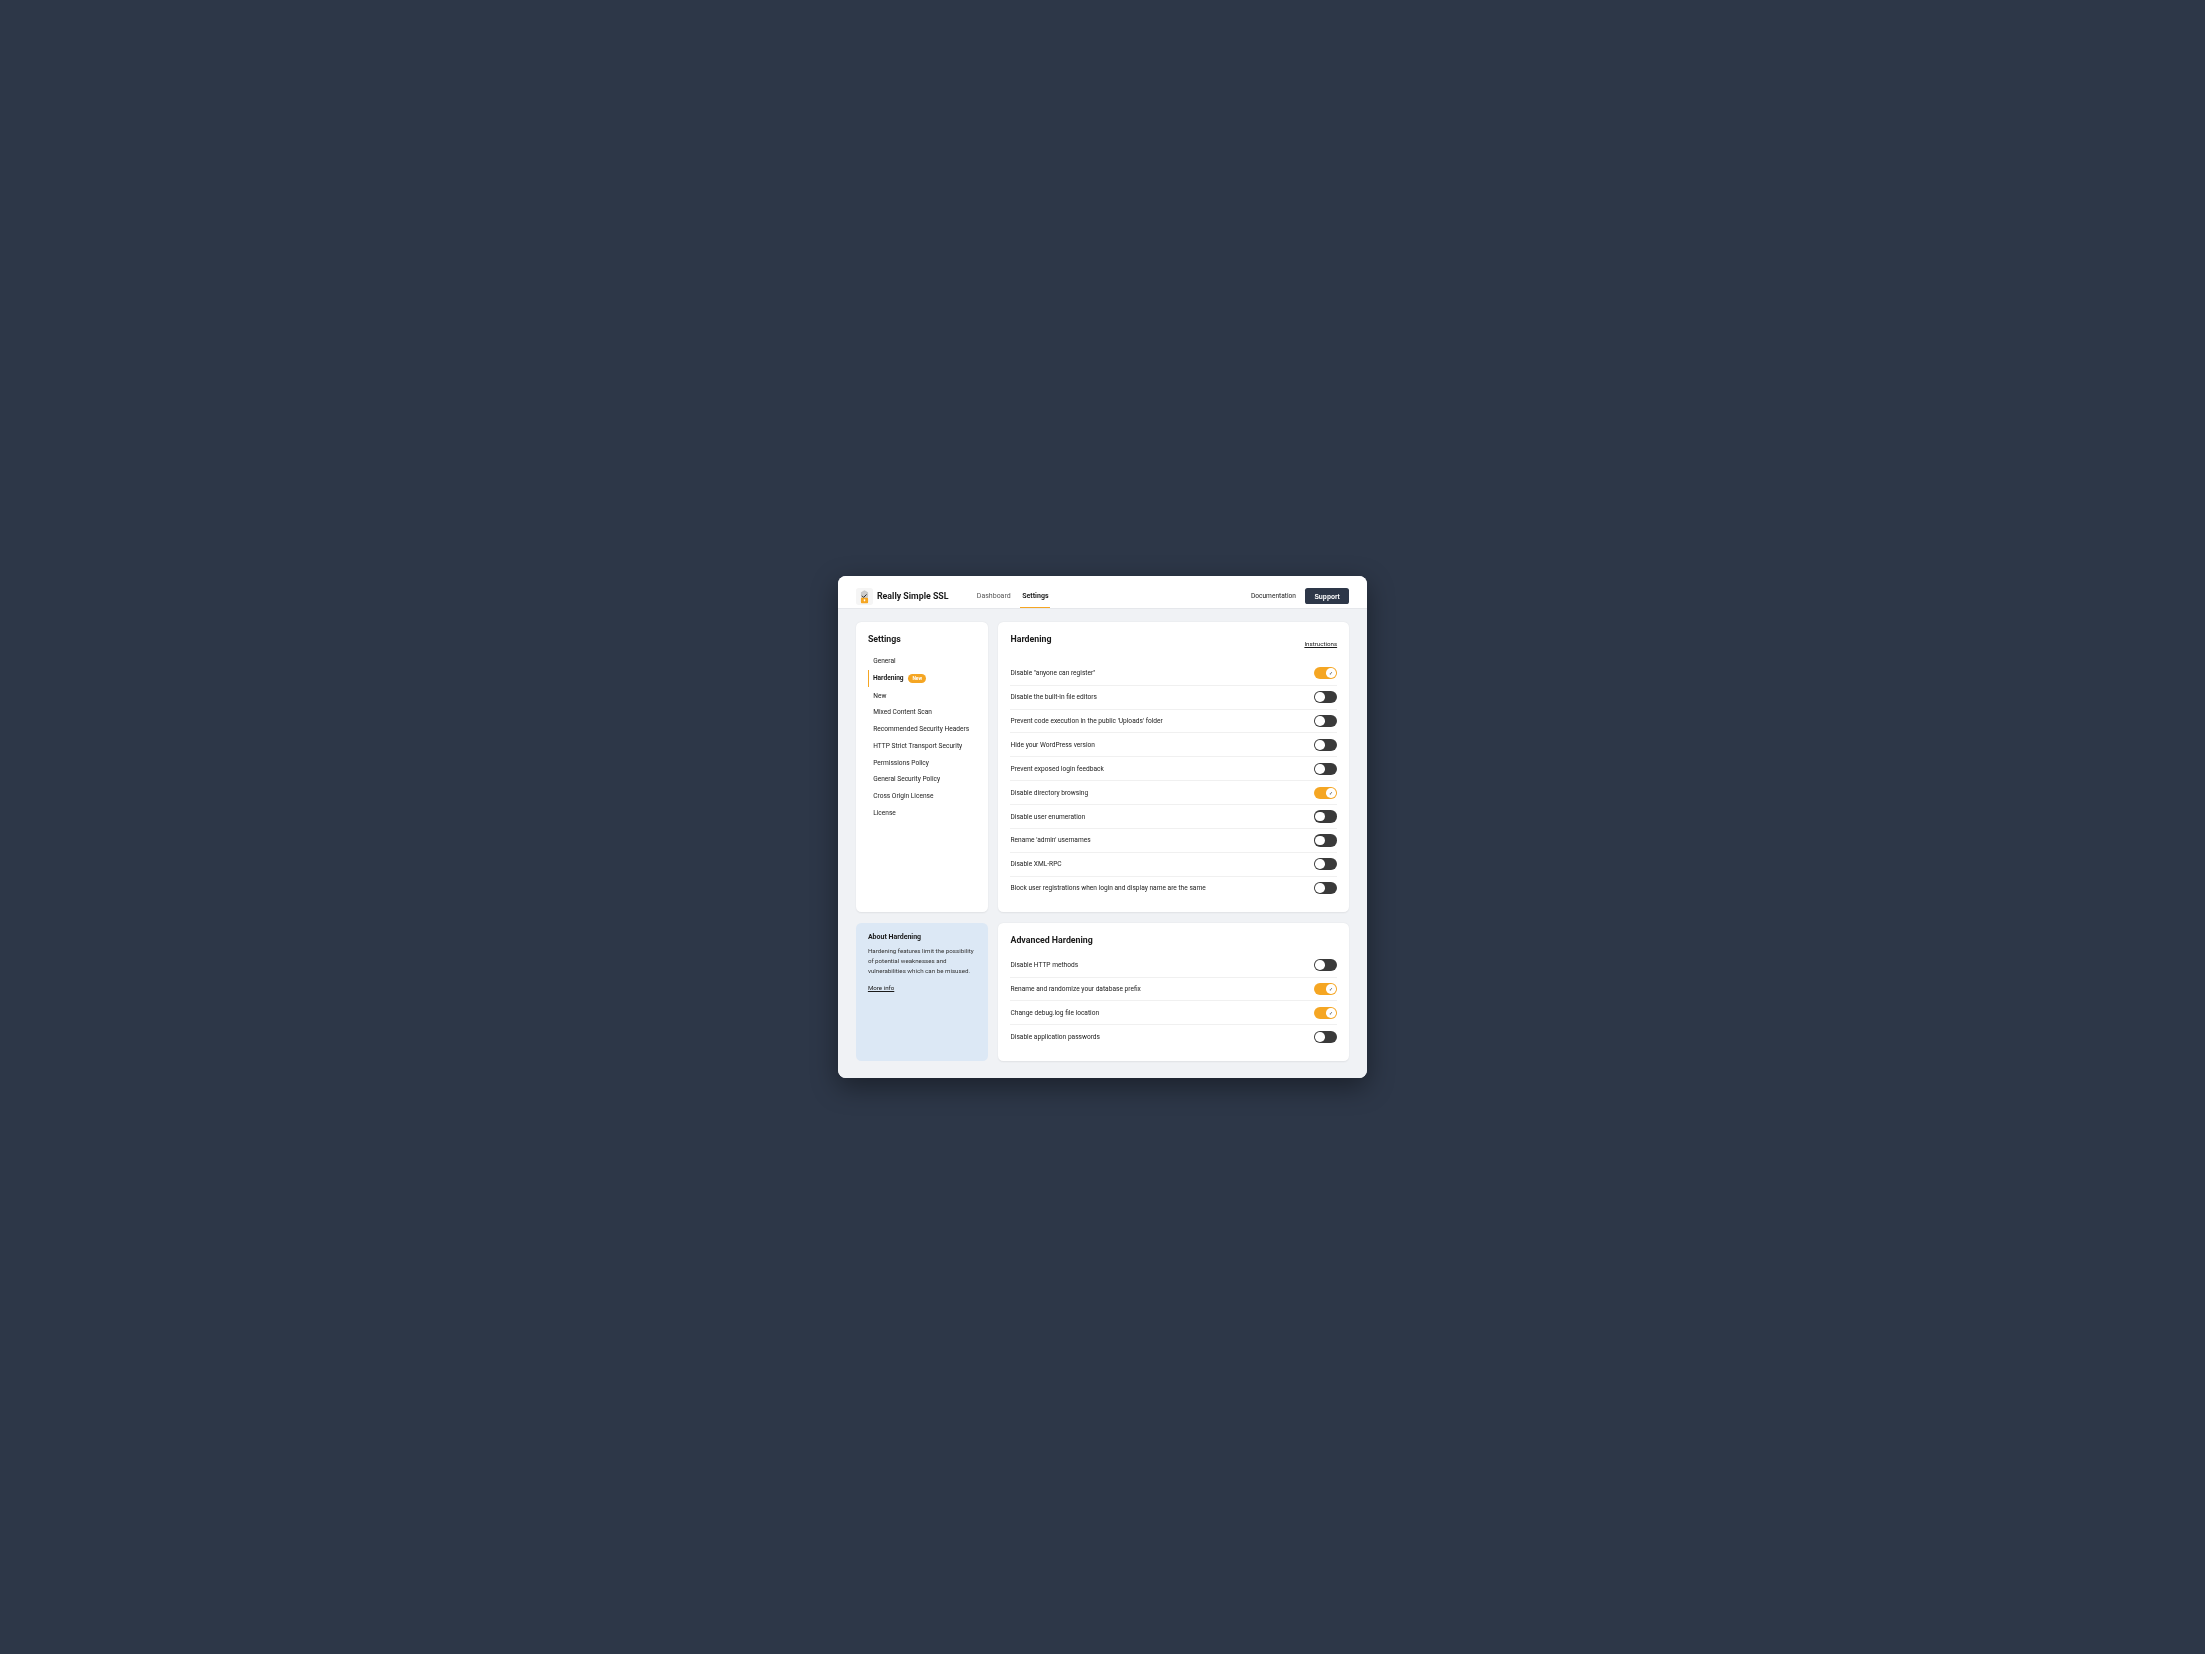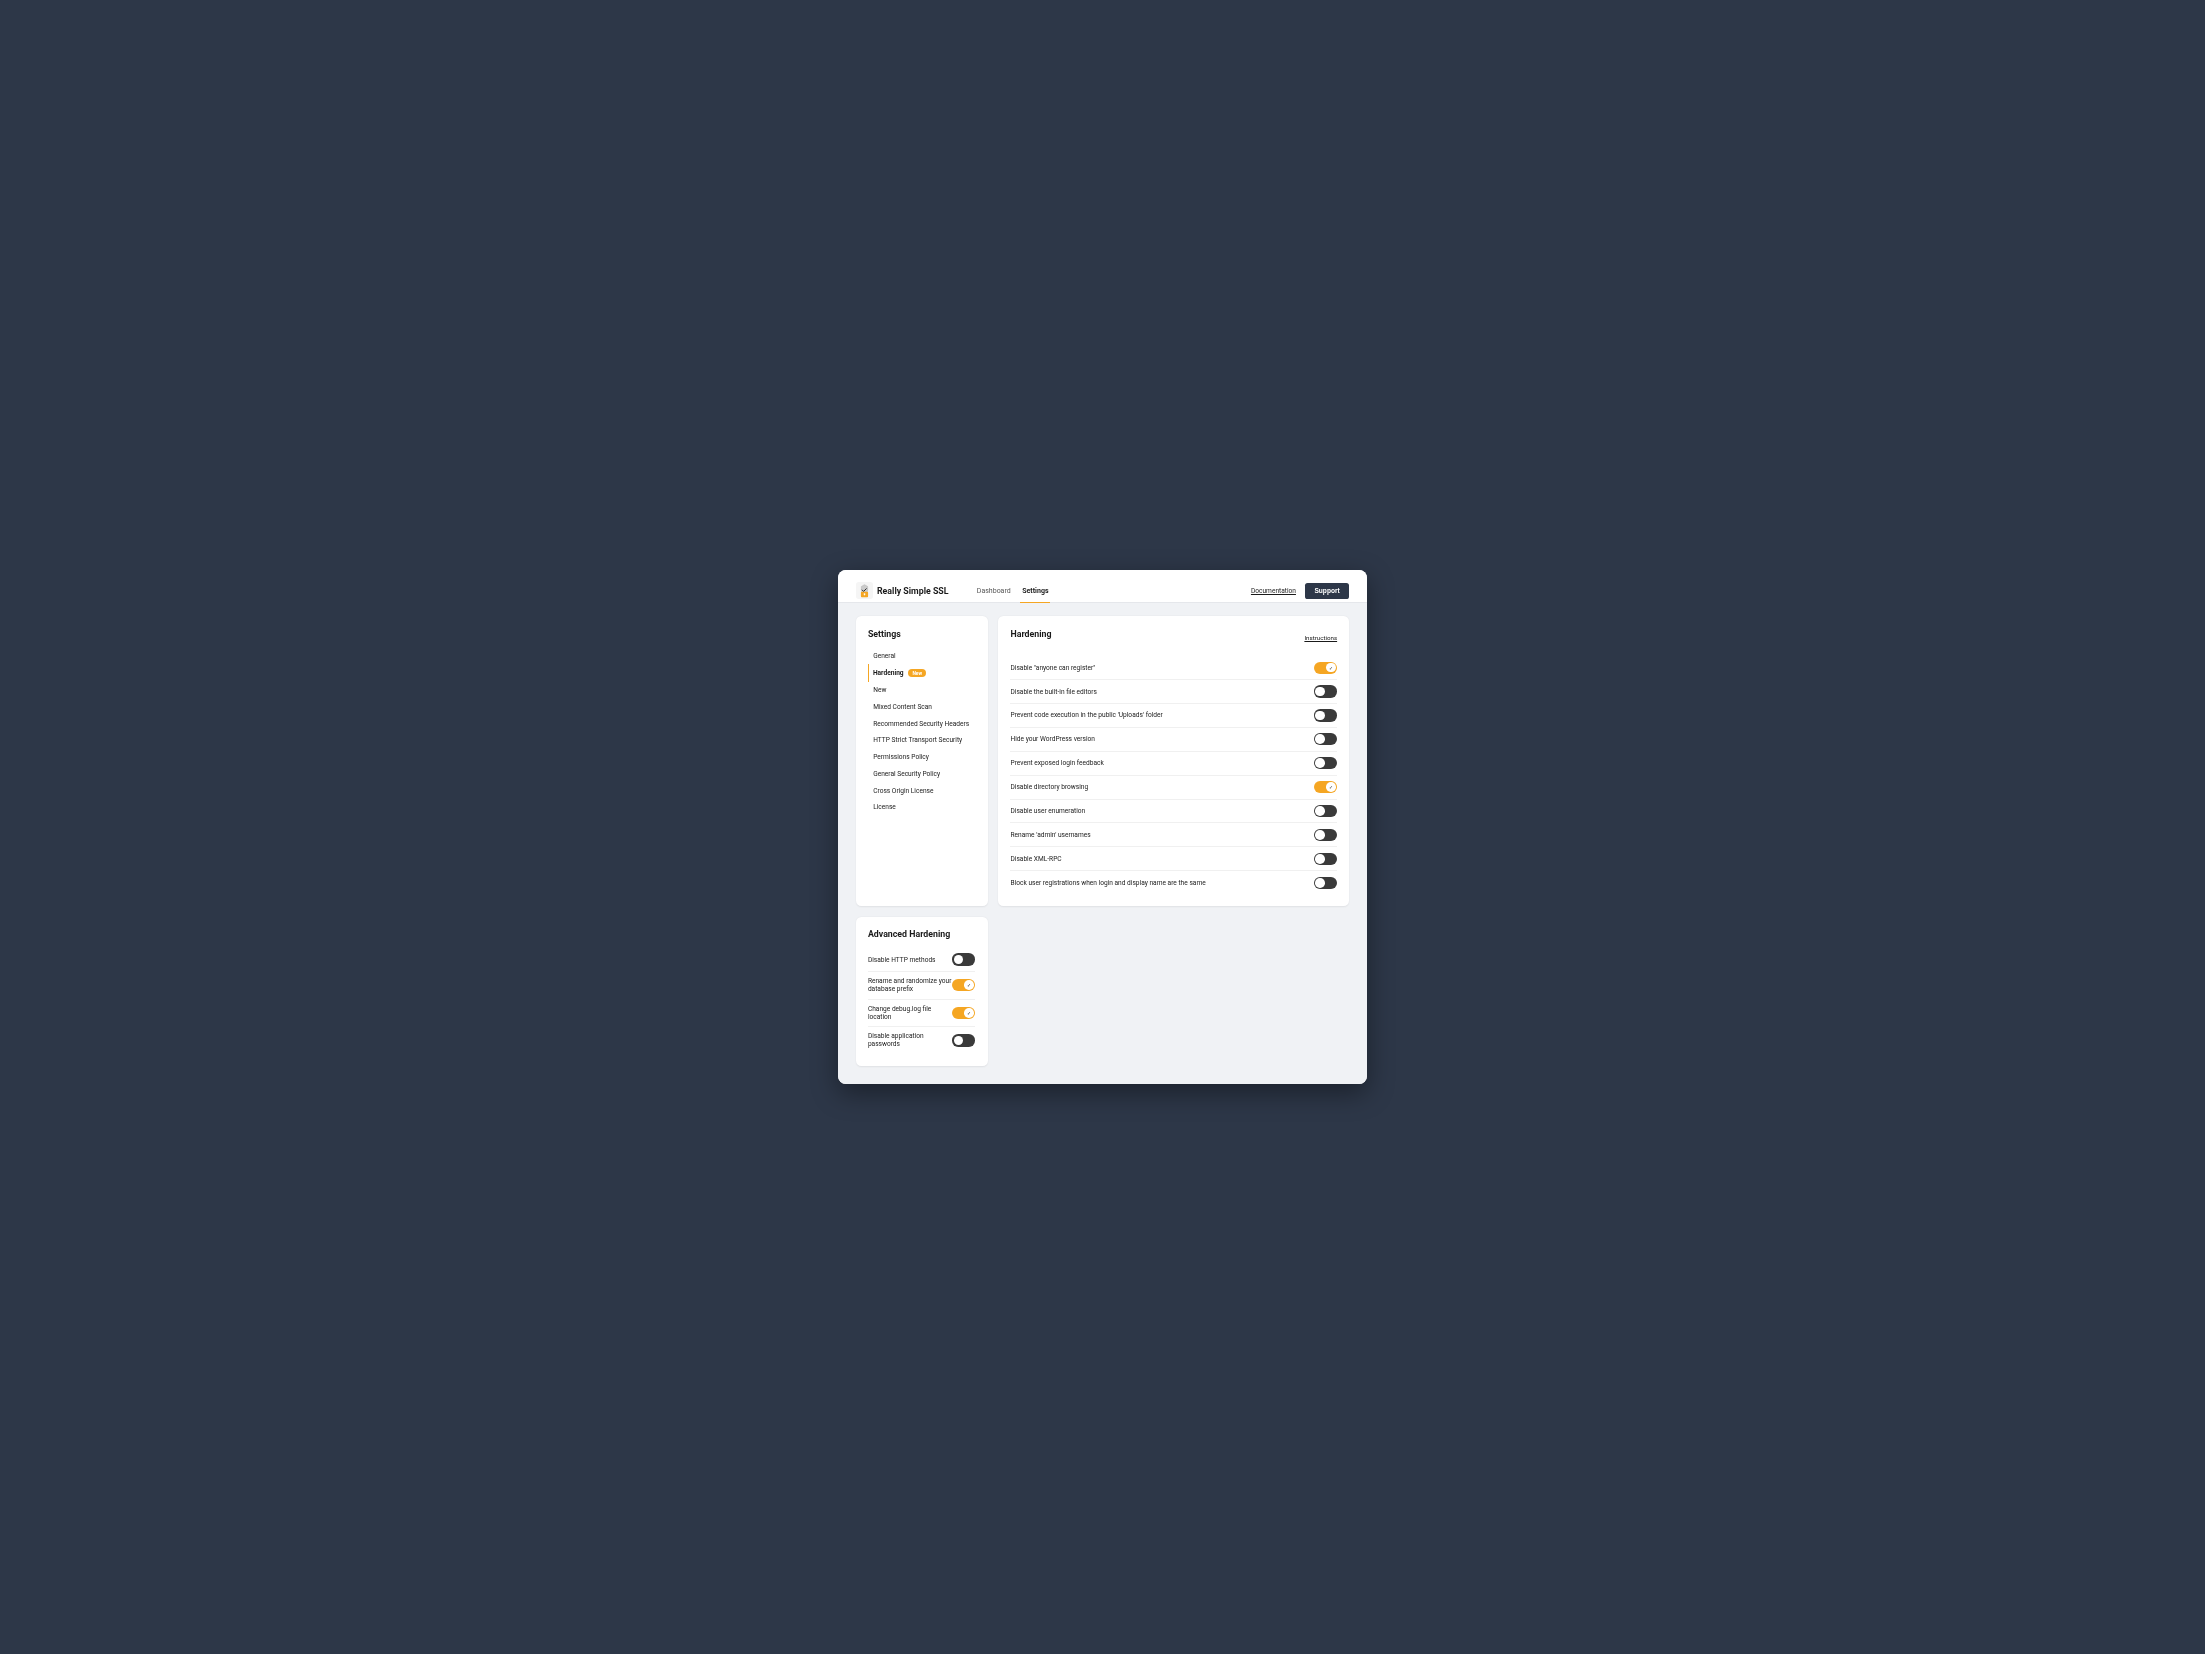--- a/index.html
+++ b/index.html
@@ -65,21 +65,20 @@
       border-bottom: 1.3px solid #f5a623;
     }
     .header-actions {
       display: flex;
       align-items: center;
       gap: 8.8px;
     }
     .doc-link {
       font-size: 6.6px;
       color: #1a1a1a;
-      text-decoration: underline;
       cursor: pointer;
       padding-left: 20px;
     }
     .support-btn {
       background: #2d3748;
       color: #fff;
       border: none;
       border-radius: 2.6px;
       padding: 4.4px 9.7px;
       font-size: 6.6px;
@@ -361,20 +360,25 @@
             <div class="toggle off">
               <div class="toggle-knob"></div>
             </div>
           </div>
         </div>
       </div>
     </div>
 
     <div class="bottom-row" style="margin-top:10.6px;">
 
+      <div class="about-card">
+        <div class="about-title">About Hardening</div>
+        <p class="about-text">Hardening features limit the possibility of potential weaknesses and vulnerabilities which can be misused.</p>
+        <span class="more-info-link">More info</span>
+      </div>
 
       <div class="card">
         <div class="card-title">Advanced Hardening</div>
 
         <div class="setting-row">
           <span class="setting-label">Disable HTTP methods</span>
           <div class="toggle off">
             <div class="toggle-knob"></div>
           </div>
         </div>

